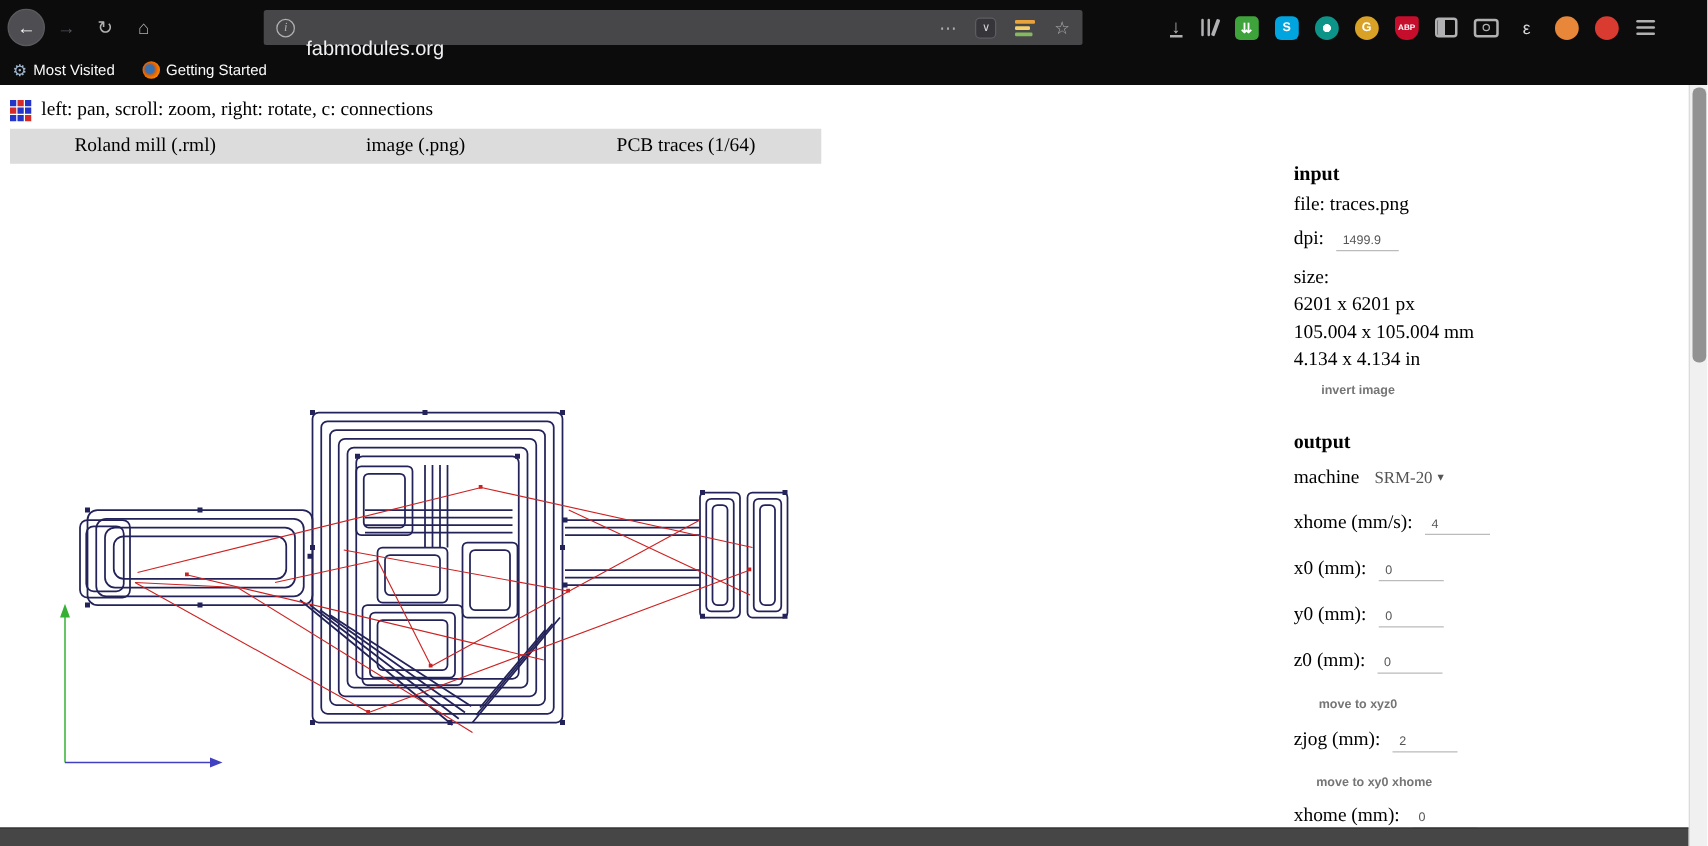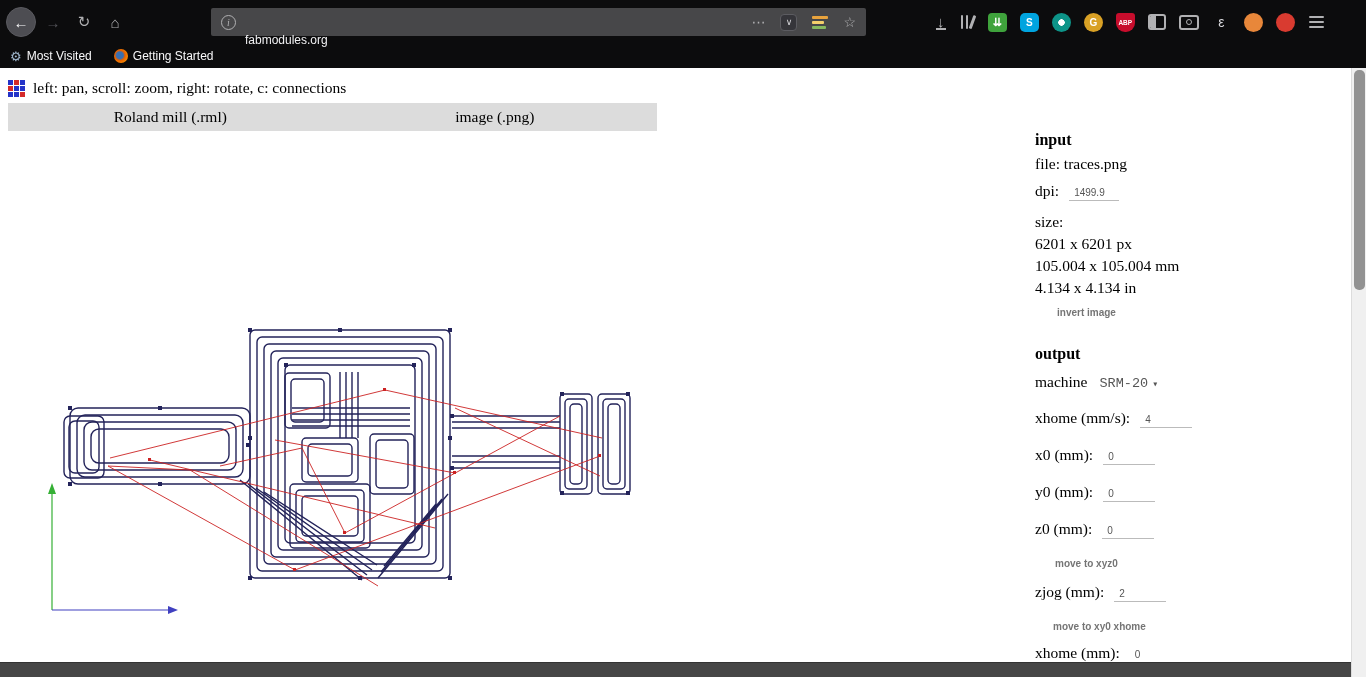--- a/index.html
+++ b/index.html
@@ -12,21 +12,21 @@
   .navc { width:30px; height:30px; border-radius:50%; background:#4d4d52; border:1px solid #5a5a5f;
           color:#f9f9fa; display:flex; align-items:center; justify-content:center; font-size:15px; flex:none; }
   .nbtn { width:28px; height:28px; display:flex; align-items:center; justify-content:center;
           color:#b1b1b3; font-size:15px; margin-left:3px; flex:none; }
   .nbtn.dis { color:#55555a; }
   .urlbar { margin-left:82px; width:655px; height:28px; background:#474749; border-radius:2px;
             display:flex; align-items:center; padding:0 10px; flex:none; }
   .info-ic { width:15px; height:15px; border-radius:50%; border:1px solid #b1b1b3; color:#b1b1b3;
              font-size:10px; font-style:italic; display:flex; align-items:center; justify-content:center;
              font-family:"Liberation Serif",serif; flex:none; }
-  .url-text { color:#f1f1f3; font-size:12px; margin-left:9px; white-space:nowrap;margin-top:35px; }
+  .url-text { color:#f1f1f3; font-size:16px; margin-left:9px; white-space:nowrap;margin-top:35px; }
   .uspacer { flex:1; }
   .ubtn { color:#b1b1b3; font-size:14px; margin-left:15px; flex:none; }
   .pocket { width:17px; height:17px; background:#35353a; border:1px solid #5c5c61; border-radius:4px;
             color:#d7d7db; font-size:9px; display:flex; align-items:center; justify-content:center;
             margin-left:15px; flex:none; }
   .reader { display:flex; flex-direction:column; gap:2px; margin-left:15px; width:16px; flex:none; }
   .reader i { display:block; height:3px; border-radius:1px; }
   .r1 { background:#e8a33d; width:16px; } .r2 { background:#f4cf6b; width:12px; } .r3 { background:#86b85f; width:14px; }
   .tbtn { color:#b1b1b3; display:flex; align-items:center; justify-content:center; flex:none; }
   .dl { margin-left:70px; font-size:15px; }
@@ -80,21 +80,21 @@
   .p-row.m8 { margin-top:8px; }
   .p-row.m15 { margin-top:15px; }
   .p-row.m16 { margin-top:16px; }
   .p-row.m14 { margin-top:14px; }
   .p-row.m12 { margin-top:12px; }
   .mt9 { margin-top:9px; }
   .p-in { border:none; border-bottom:1px solid #bbb; outline:none; width:52px; margin-left:10px;
           font-family:"Liberation Sans",sans-serif; font-size:10px; color:#555; padding:0 0 2px 5px;
           background:transparent; }
   .w50 { width:50px; }
-  .p-select { margin-left:12px; font-family:Liberation Mono, monospace; font-size:13.5px; color:#555;
+  .p-select { margin-left:12px; font-family:Liberation Serif, serif; font-size:13.5px; color:#555;
               display:inline-flex; align-items:center; gap:4px; cursor:default; }
   .p-select .chev { font-size:10px; color:#555; }
   .p-btn { display:block; background:none; border:none; color:#757575; font-family:"Liberation Sans",sans-serif;
            font-size:10px; font-weight:bold; padding:0; cursor:pointer; }
   .p-btn.b1 { margin-top:10px; margin-left:22px; }
   .p-btn.b2 { margin-top:17px; margin-left:20px; }
   .p-btn.b3 { margin-top:17px; margin-left:18px; }
 
   .bottom-bar { position:absolute; left:0; top:662px; width:1351px; height:15px; background:#464646;
                 border-top:1px solid #333; }
@@ -194,20 +194,21 @@
       <i class="fb"></i>
       <i class="fb"></i>
       <i class="fr"></i>
   </span>
   <span class="hint">left: pan, scroll: zoom, right: rotate, c: connections</span>
 </div>
 
 <div class="mod-header">
   <span>Roland mill (.rml)</span>
   <span>image (.png)</span>
+  <span>PCB traces (1/64)</span>
 </div>
 
 <svg class="canvas" viewBox="0 0 620 345" xmlns="http://www.w3.org/2000/svg">
   <g fill="none" stroke="#23235a" stroke-width="1.4">
     <rect x="210" y="42" width="200" height="248" rx="5"></rect>
     <rect x="217" y="49" width="186" height="234" rx="5"></rect>
     <rect x="224" y="56" width="172" height="220" rx="5"></rect>
     <rect x="231" y="63" width="158" height="206" rx="5"></rect>
     <rect x="238" y="70" width="144" height="192" rx="5"></rect>
     <rect x="245" y="77" width="130" height="178" rx="5"></rect>

